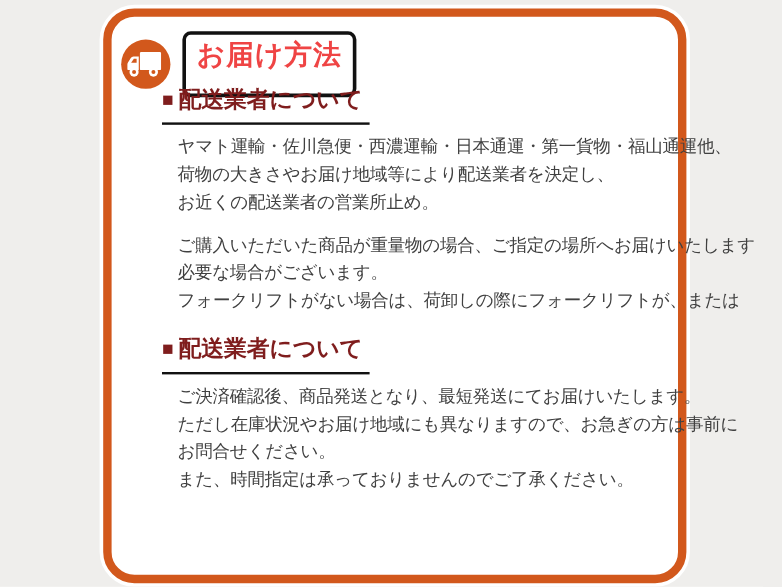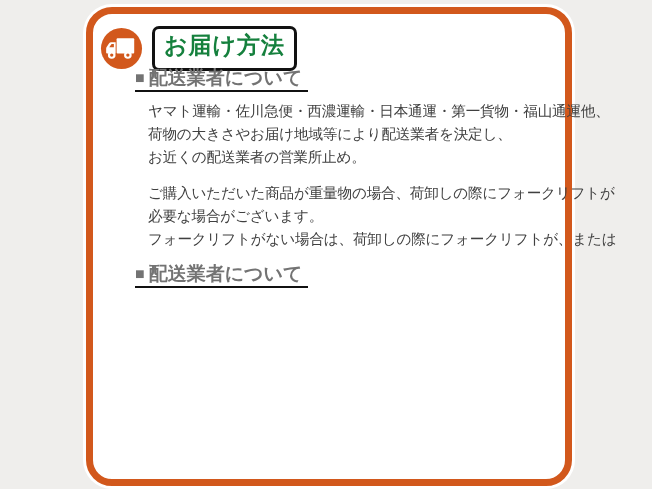--- a/index.html
+++ b/index.html
@@ -28,42 +28,42 @@
     top: 26px;
     display: flex;
     align-items: center;
     gap: 9px;
     z-index: 2;
   }
   .truck-badge svg { width: 43px; height: 43px; display: block; }
   .title-box {
     border: 3px solid #111111;
     border-radius: 7px;
-    padding: 1px 9px 7px 9px;
+    padding: 1px 9px 17px 9px;
     font-size: 23px;
     font-weight: bold;
-    color: #15803d;
+    color: #ef4444;
     letter-spacing: 1px;
     background: #ffffff;
     white-space: nowrap;
   }
   .sections {
     position: absolute;
     left: 135px;
     top: 68px;
     width: 430px;
     color: #222222;
     z-index: 2;
   }
   .sections h3 {
     margin: 0 0 8px 0;
     font-size: 19px;
-    line-height: 20px;
+    line-height: 32px;
     font-weight: bold;
-    color: #737373;
+    color: #7f1d1d;
   }
   .hwrap {
     display: inline-block;
     border-bottom: 2px solid #111111;
     padding: 0 6px 1px 0;
     white-space: nowrap;
   }
   .bullet {
     display: inline-block;
     margin-right: 4px;
@@ -112,24 +112,30 @@
       <h3><span class="hwrap"><span class="bullet">■</span><span>配送業者について</span></span></h3>
       <p>
         <span class="line">ヤマト運輸・佐川急便・西濃運輸・日本通運・第一貨物・福山通運他、</span>
         <span class="line">荷物の大きさやお届け地域等により配送業者を決定し、</span>
         <span class="line">お近くの配送業者の営業所止め。</span>
       </p>
     </section>
 
     <section>
       <p>
-        <span class="line">ご購入いただいた商品が重量物の場合、荷卸しの際にフォークリフトが</span>
+        <span class="line">ご購入いただいた商品が重量物の場合、ご指定の場所へお届けいたします</span>
         <span class="line">必要な場合がございます。</span>
         <span class="line">フォークリフトがない場合は、荷卸しの際にフォークリフトが、または</span>
       </p>
     </section>
 
     <section>
       <h3><span class="hwrap"><span class="bullet">■</span><span>配送業者について</span></span></h3>
+      <p>
+        <span class="line">ご決済確認後、商品発送となり、最短発送にてお届けいたします。</span>
+        <span class="line">ただし在庫状況やお届け地域にも異なりますので、お急ぎの方は事前に</span>
+        <span class="line">お問合せください。</span>
+        <span class="line">また、時間指定は承っておりませんのでご了承ください。</span>
+      </p>
     </section>
 
   </div>
 </div>
 
 </body></html>

